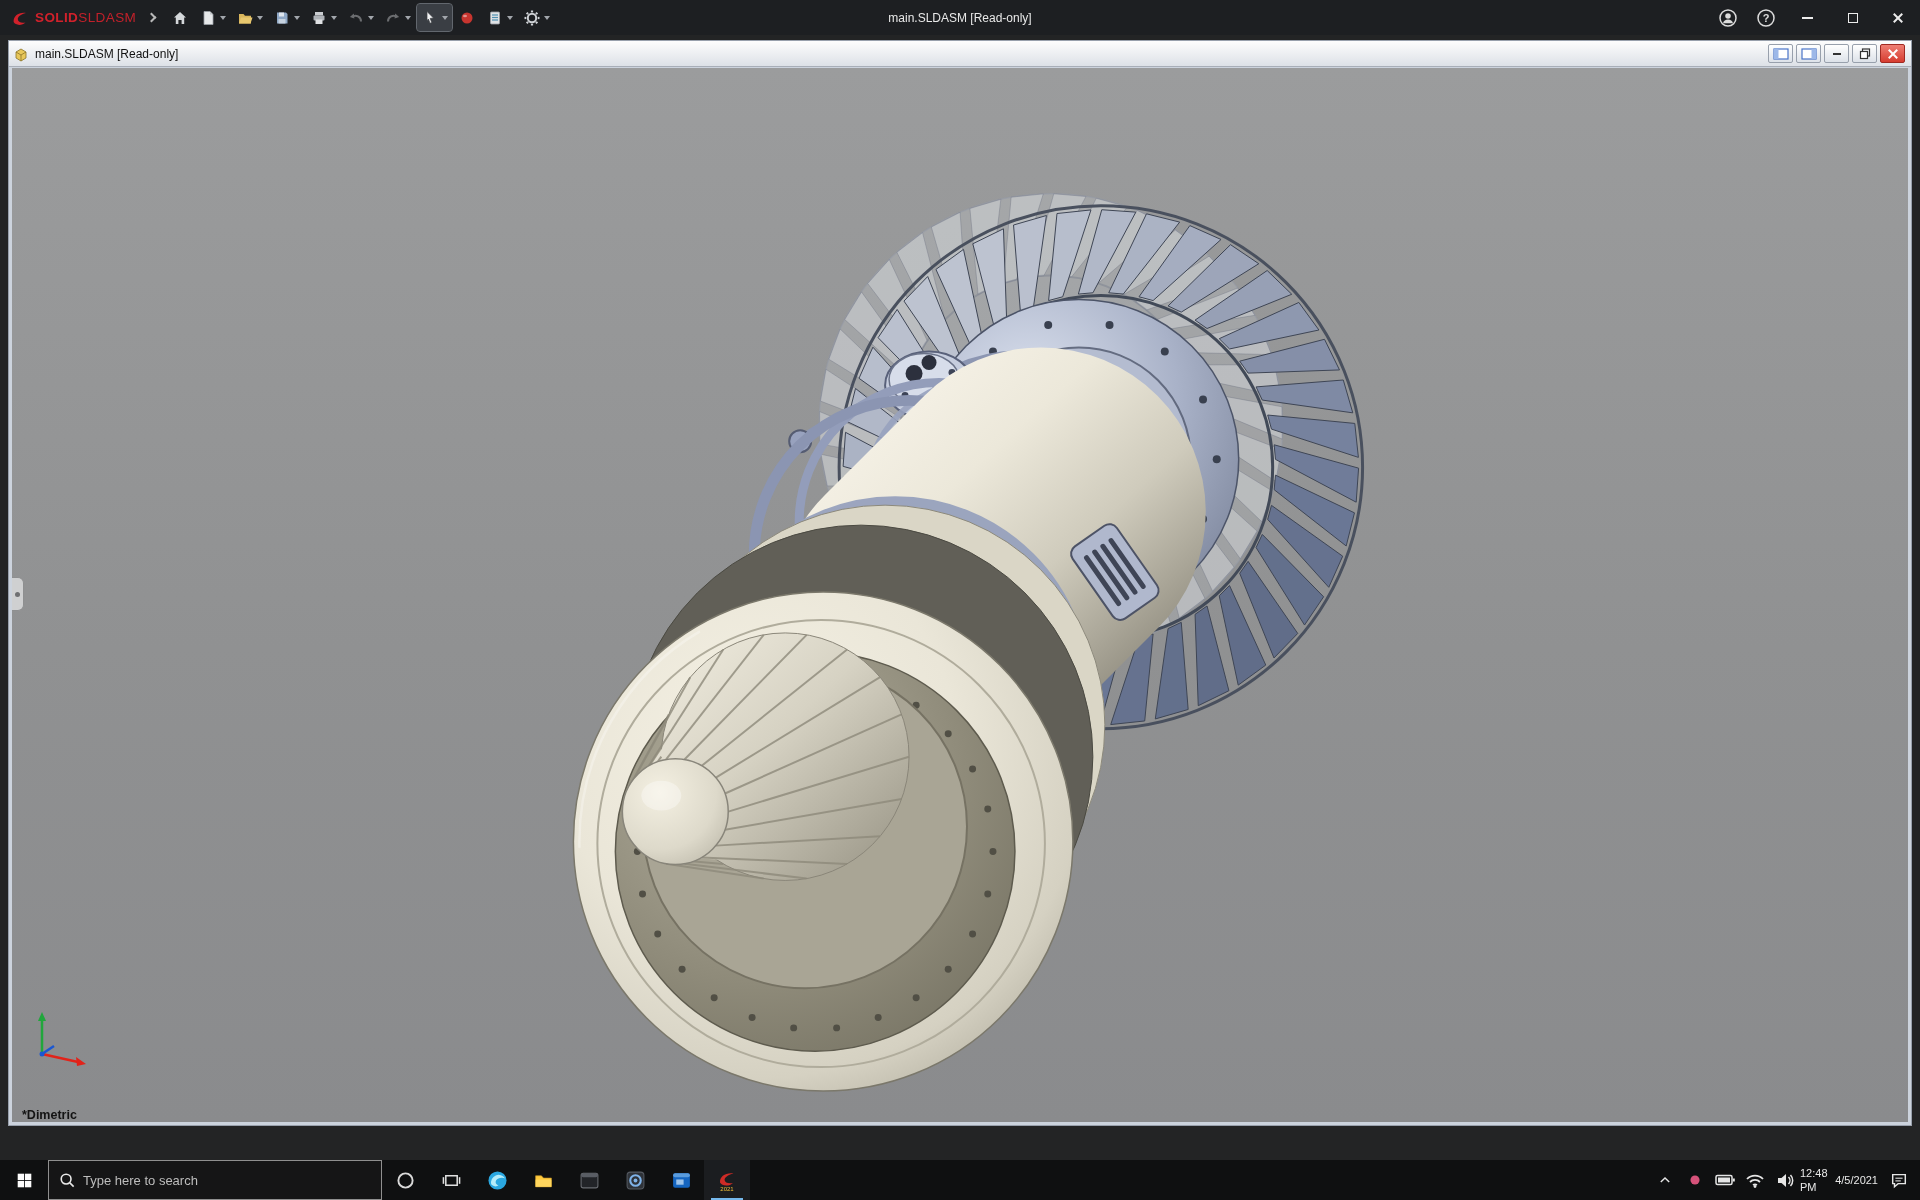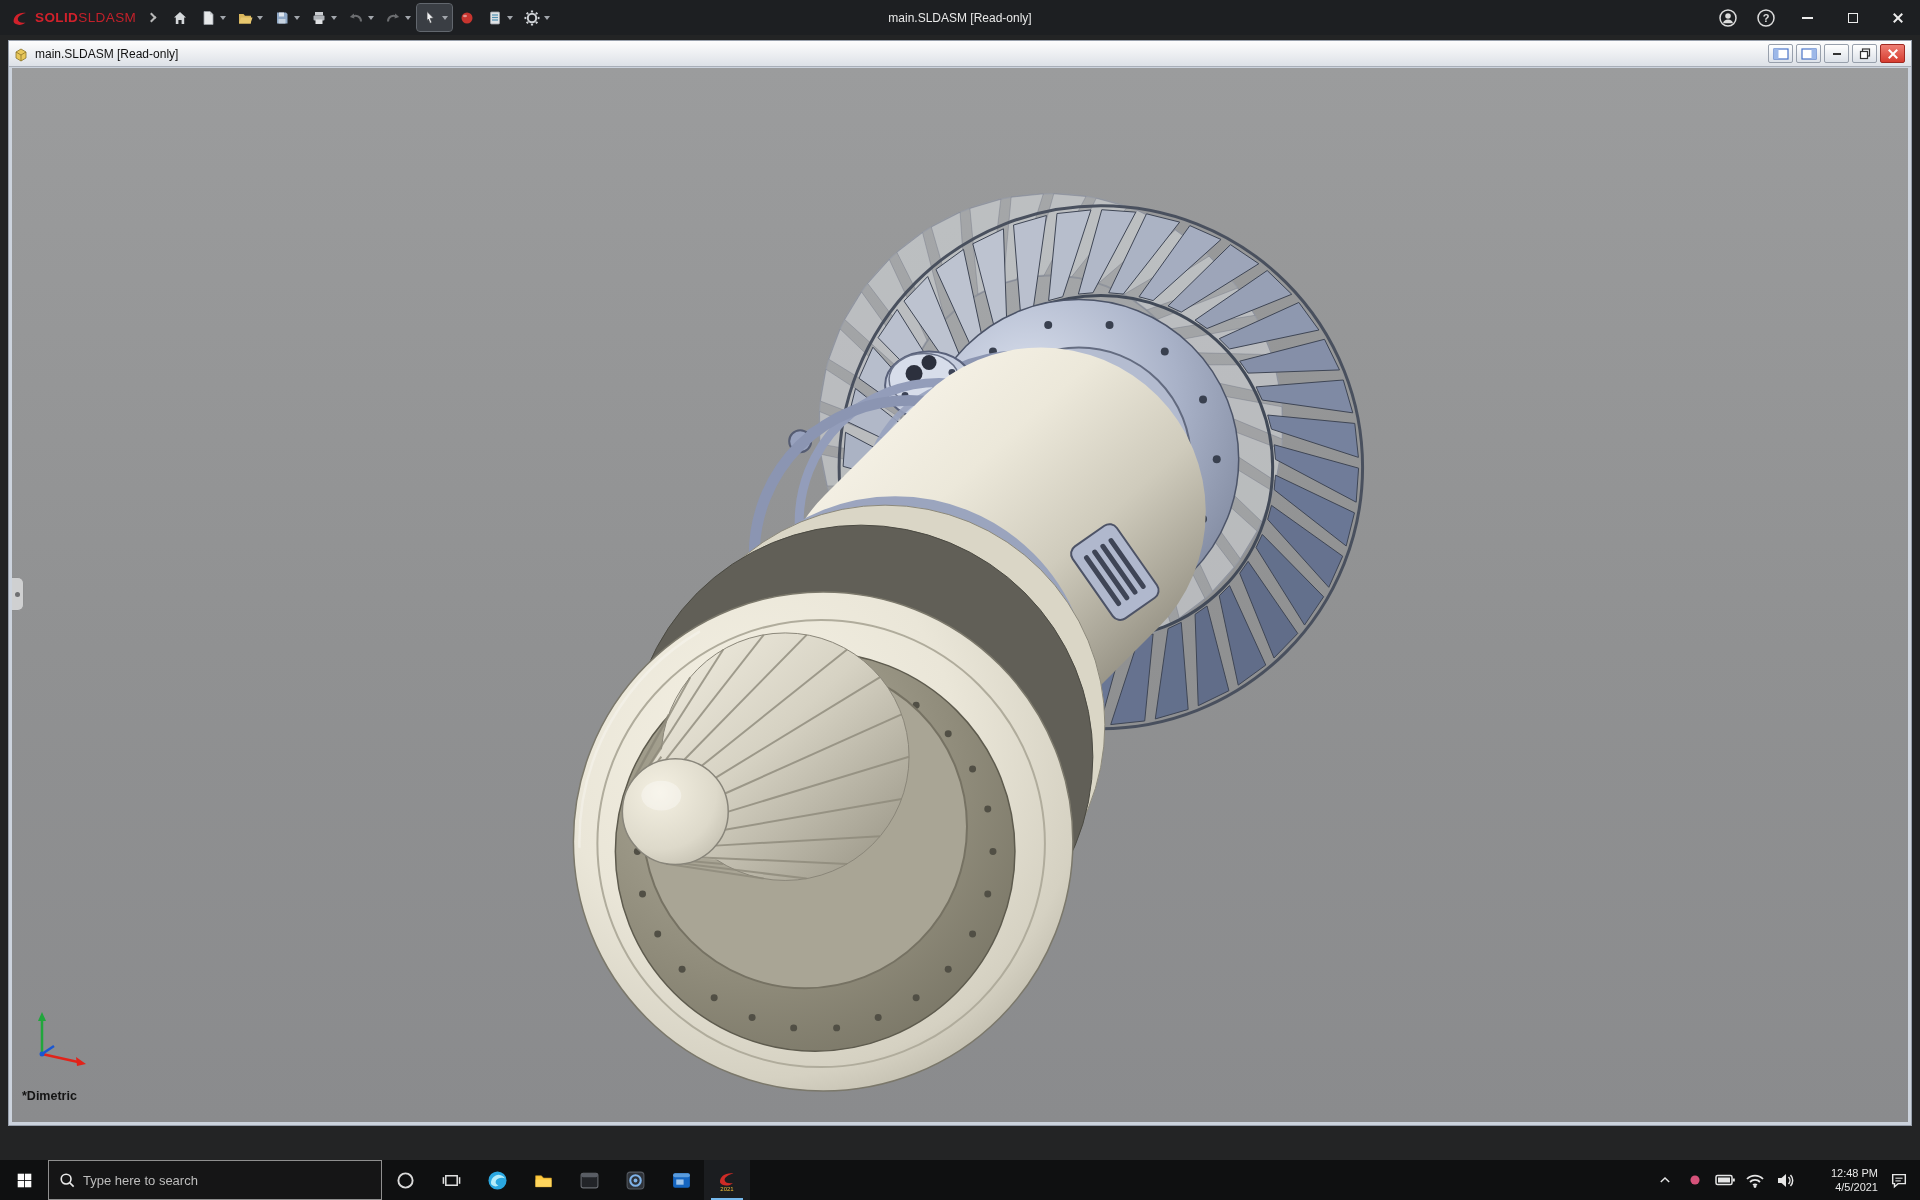--- a/index.html
+++ b/index.html
@@ -50,37 +50,37 @@
 
   
   .viewport { position:absolute; left:3px; top:27px; right:3px; bottom:3px;
     background:linear-gradient(180deg,#9b9c9d 0%,#909192 55%,#8a8b8d 100%); overflow:hidden; }
   #engine-svg { position:absolute; left:0; top:0; width:100%; height:100%; }
   .edge-tab { position:absolute; left:0; top:509px; width:12px; height:34px; background:#cfd0d1;
     border:1px solid #8e8f90; border-left:0; border-radius:0 6px 6px 0;
     display:flex; align-items:center; justify-content:center; }
   .edge-tab i { width:5px; height:5px; border-radius:50%; background:#6f7072; }
   .triad { position:absolute; left:16px; bottom:54px; width:64px; height:64px; }
-  .view-label { position:absolute; left:10px; bottom:19px; font-size:12.5px; font-weight:600; color:#141414;text-align:right; }
+  .view-label { position:absolute; left:10px; bottom:0; font-size:12.5px; font-weight:600; color:#141414;text-align:right; }
 
   
   .taskbar { position:absolute; left:0; bottom:0; width:1920px; height:40px; background:#0f1011;
     display:flex; align-items:stretch; color:#e8e8e8; z-index:10; }
   .tb-start { width:48px; display:flex; align-items:center; justify-content:center; }
   .tb-search { width:334px; background:#151516; border:1px solid #8f8f8f; display:flex;
     align-items:center; gap:8px; padding:16px 10px; }
   .tb-search input { flex:1; background:transparent; border:0; outline:0; color:#d8d8d8; font-size:13px; }
   .tb-search input::placeholder { color:#bdbdbd; }
   .tb-appbtn { width:46px; display:flex; align-items:center; justify-content:center; position:relative; }
   .tb-appbtn.active { background:#1b1d20; }
   .tb-appbtn.active::after { content:""; position:absolute; left:7px; right:7px; bottom:0;
     height:2.5px; background:#76b9ed; }
   .tray { margin-left:auto; display:flex; align-items:stretch; }
   .tray-btn { width:30px; display:flex; align-items:center; justify-content:center; }
-  .clock { width:78px; display:flex; flex-direction:column; align-items:flex-end; justify-content:center;
+  .clock { width:78px; display:flex; flex-direction:row; align-items:center; justify-content:center;
     font-size:11px; line-height:14px; }
   .action-btn { width:42px; display:flex; align-items:center; justify-content:center; }
 </style>
 </head>
 <body>
 
 <div class="screen">
 
   <header class="titlebar">
     <div class="brand">

